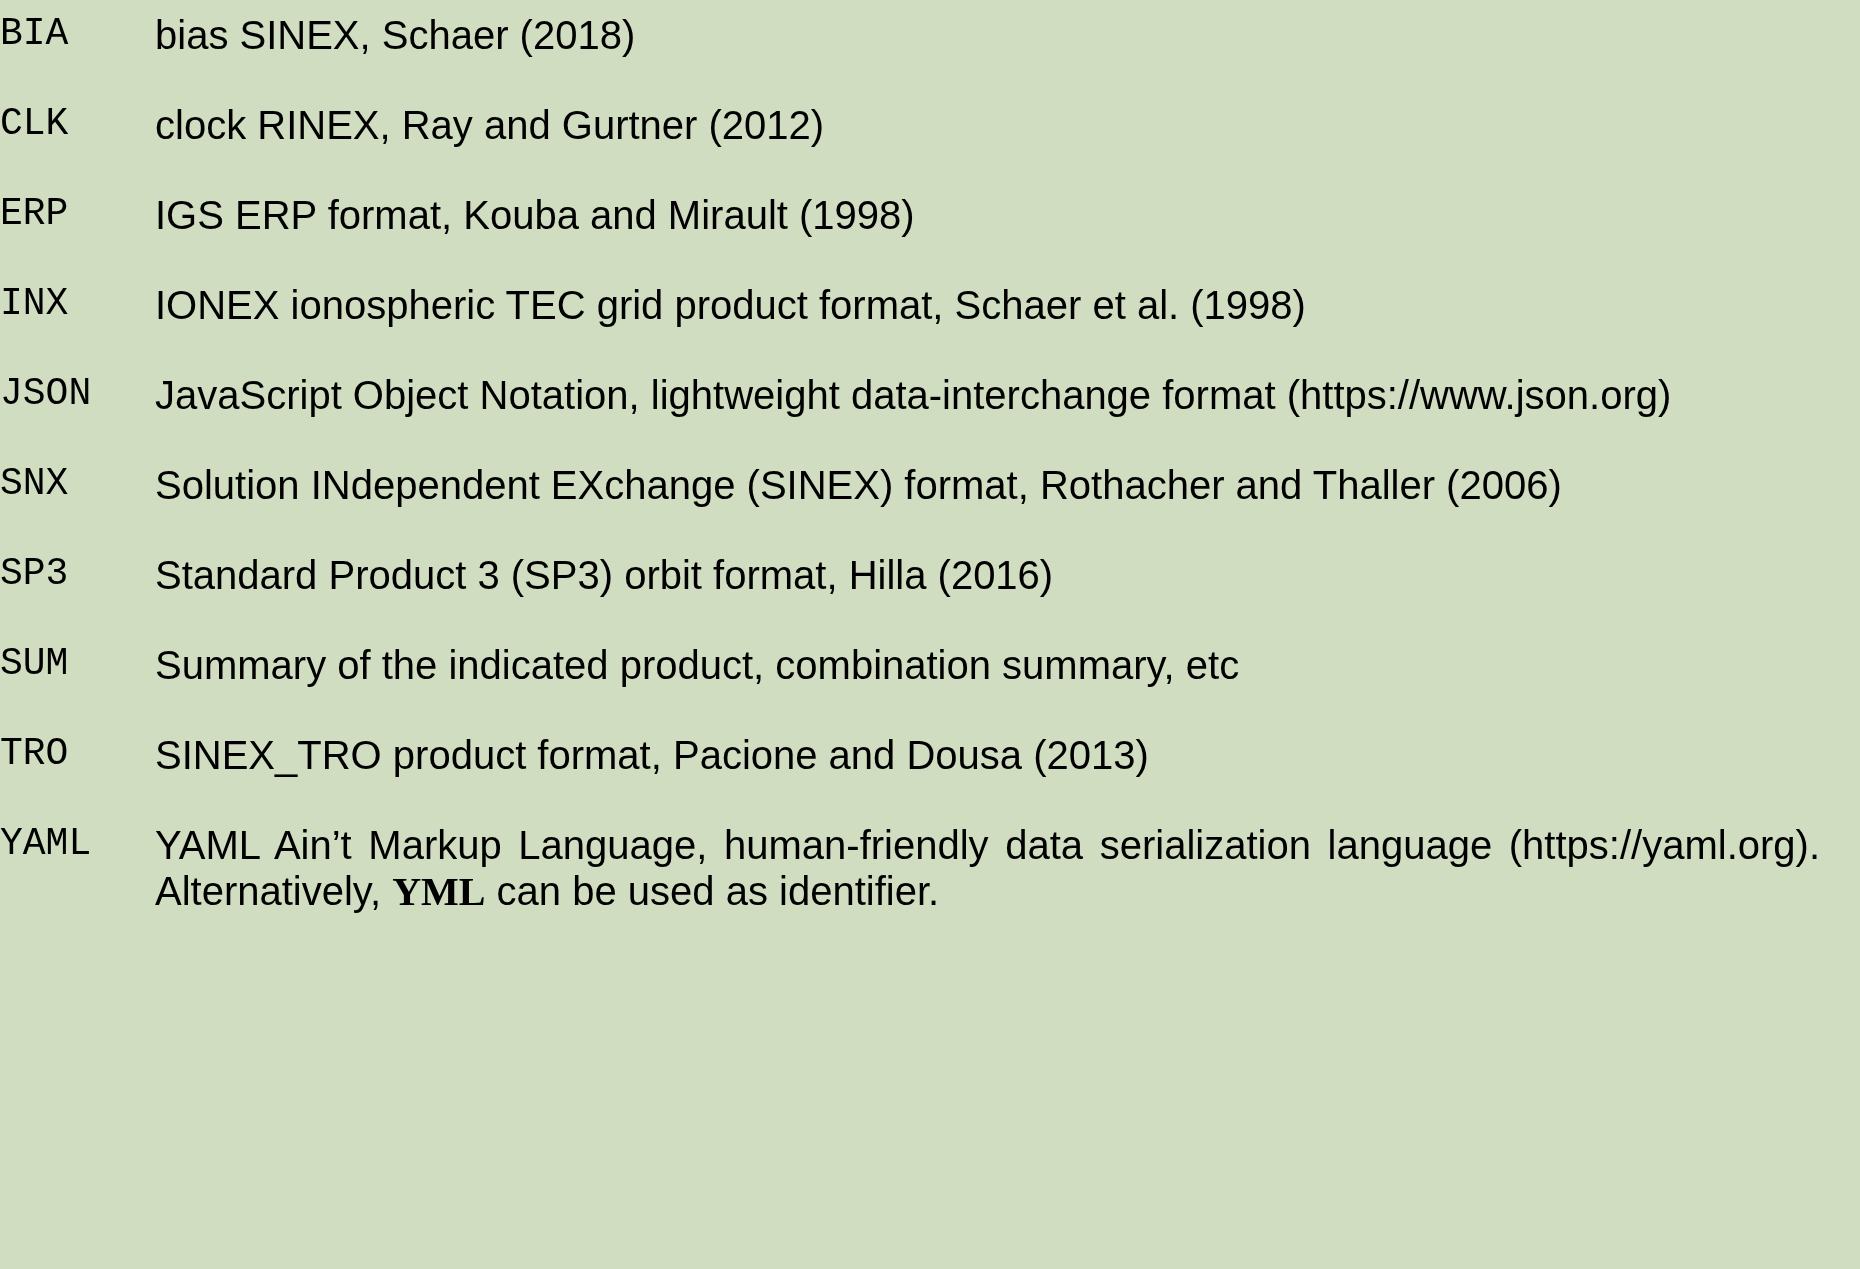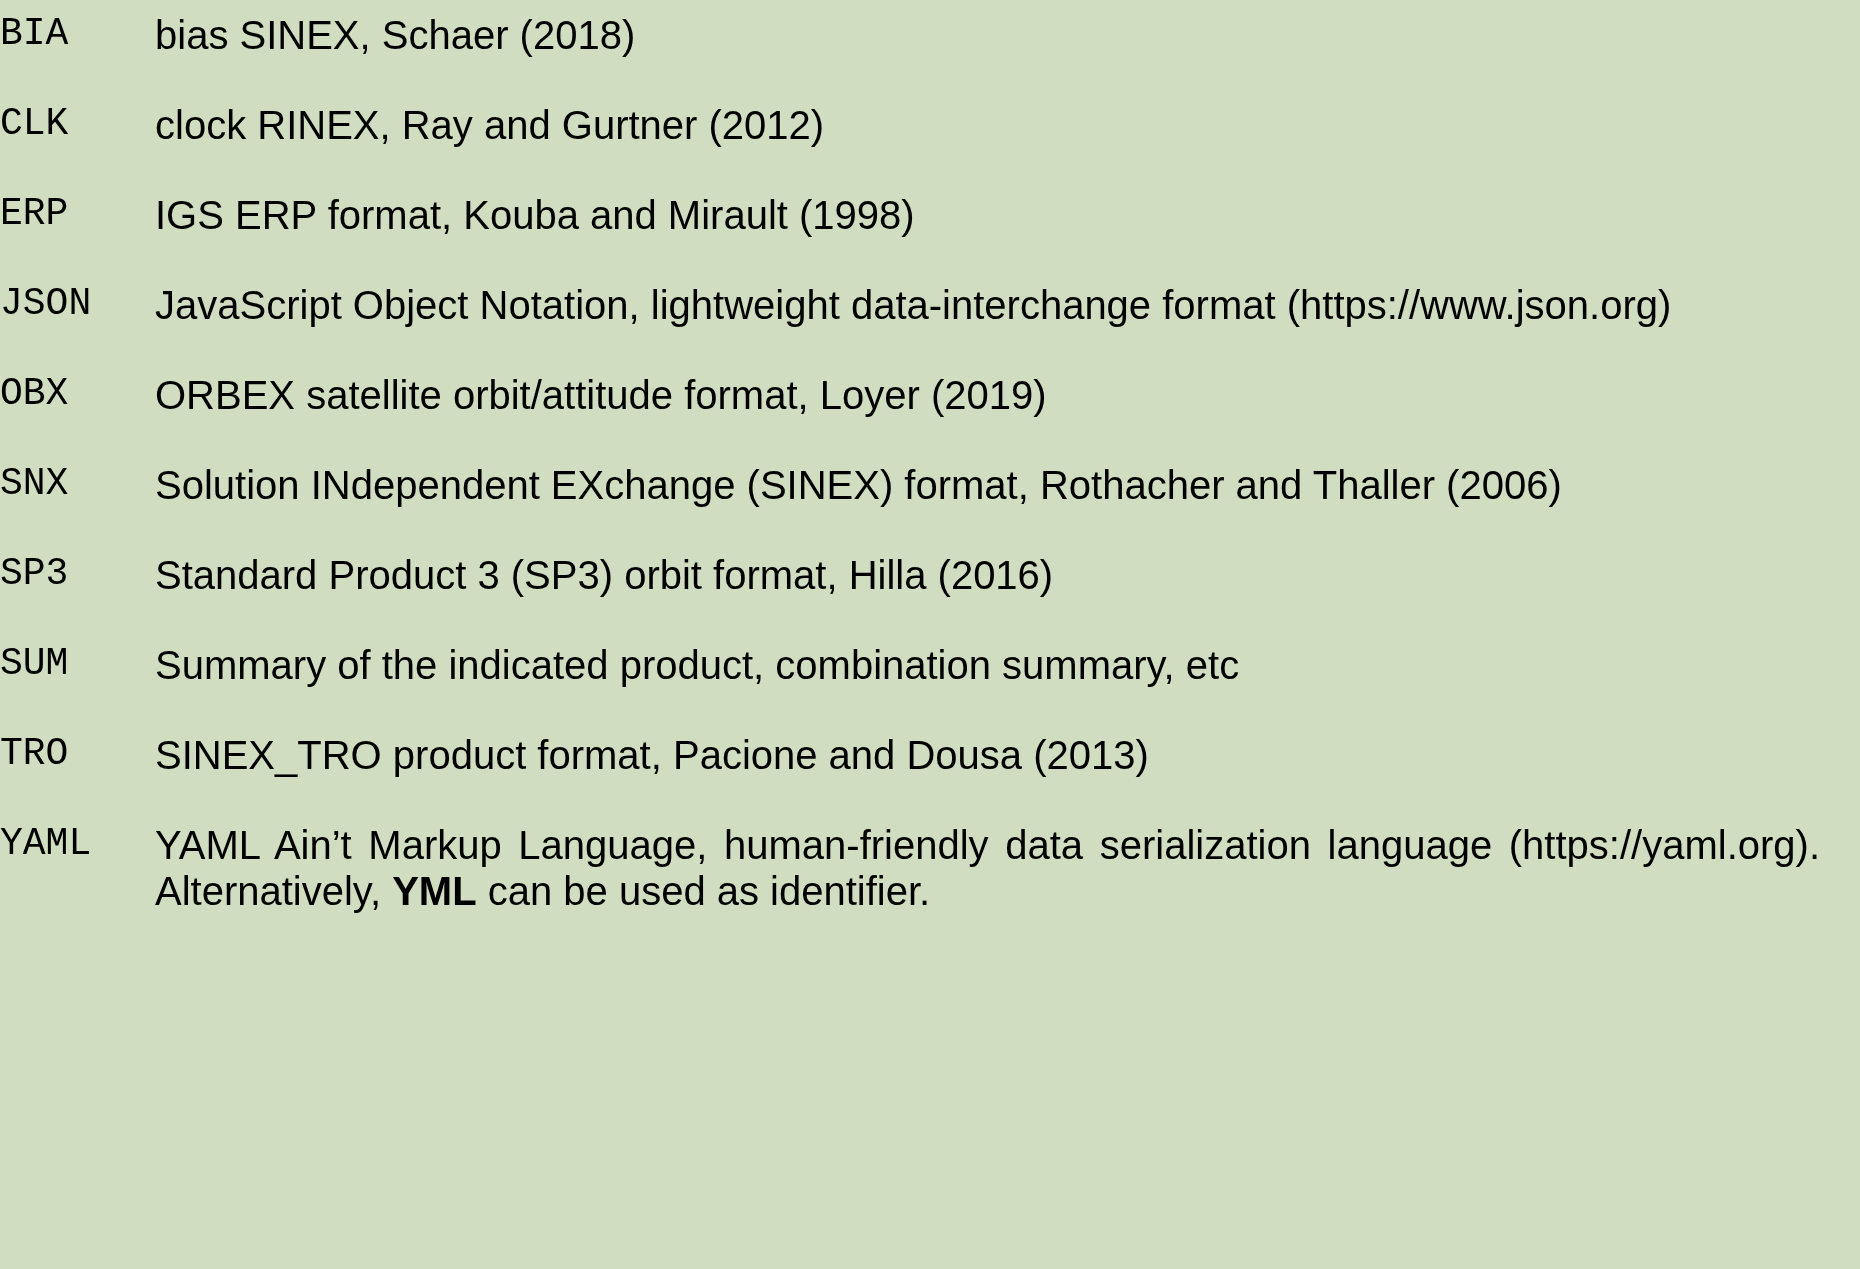--- a/index.html
+++ b/index.html
@@ -61,20 +61,21 @@
   
   .defitem .desc {
     display: block;
   }
   .defitem.short .desc {
     text-align: left;
     margin-top: 12px;
   }
   b.inline-bold {
     font-weight: bold;
+    font-family: Liberation Serif, serif;
   }
 </style>
 </head>
 <body>
 
 <div id="page">
 
 
   <div class="deflist">
 
@@ -86,30 +87,30 @@
     <div class="defitem short">
       <span class="term">CLK</span>
       <span class="desc">clock RINEX, Ray and Gurtner (2012)</span>
     </div>
 
     <div class="defitem short">
       <span class="term">ERP</span>
       <span class="desc">IGS ERP format, Kouba and Mirault (1998)</span>
     </div>
 
+    <div class="defitem short">
+      <span class="term">INX</span>
+      <span class="desc">IONEX ionospheric TEC grid product format, Schaer et al. (1998)</span>
+    </div>
 
     <div class="defitem">
       <span class="term">JSON</span>
       <span class="desc">JavaScript Object Notation, lightweight data-interchange format (https://www.json.org)</span>
     </div>
 
-    <div class="defitem short">
-      <span class="term">OBX</span>
-      <span class="desc">ORBEX satellite orbit/attitude format, Loyer (2019)</span>
-    </div>
 
     <div class="defitem">
       <span class="term">SNX</span>
       <span class="desc">Solution INdependent EXchange (SINEX) format, Rothacher and Thaller (2006)</span>
     </div>
 
     <div class="defitem short">
       <span class="term">SP3</span>
       <span class="desc">Standard Product 3 (SP3) orbit format, Hilla (2016)</span>
     </div>

